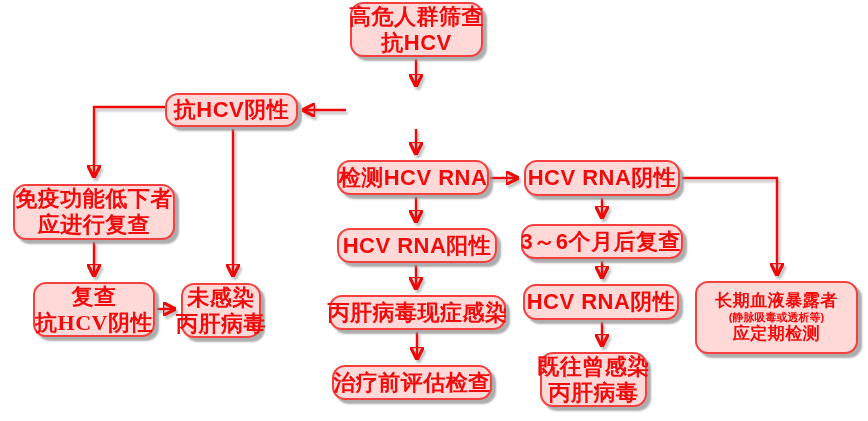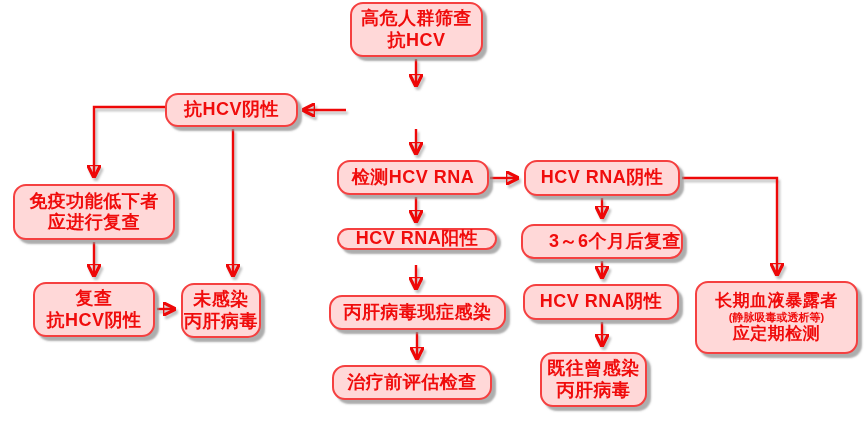--- a/index.html
+++ b/index.html
@@ -26,21 +26,21 @@
   }
   .node {
     position: absolute;
     box-sizing: border-box;
     background: var(--box-fill, #ffd8d8);
     border: 2.5px solid var(--box-border, #f54040);
     border-radius: 13px;
     box-shadow: 4px 4px 2px rgba(145,145,145,0.75);
     color: var(--text, #f00c0c);
     font-weight: bold;
-    font-size: 18px;
+    font-size: 22px;
     line-height: 1.17;
     display: flex;
     flex-direction: column;
     align-items: center;
     justify-content: center;
     text-align: center;
     white-space: nowrap;
     letter-spacing: 0.5px;
   }
   .node .small { font-size: 11px; letter-spacing: 0; }
@@ -81,35 +81,35 @@
 
   <div class="node" style="left:165px; top:93px; width:133px; height:34px;">
     <span>抗HCV阴性</span>
   </div>
 
   <div class="node" style="left:13px; top:184px; width:162px; height:56px;">
     <span>免疫功能低下者</span>
     <span>应进行复查</span>
   </div>
 
-  <div class="node" style="left:33px; top:282px; width:122px; height:55px;">
+  <div class="node" style="left:33px; top:282px; width:122px; height:55px;font-family:Liberation Serif, serif;">
     <span>复查</span>
     <span>抗HCV阴性</span>
   </div>
 
   <div class="node" style="left:181px; top:283px; width:80px; height:55px;">
     <span>未感染</span>
     <span>丙肝病毒</span>
   </div>
 
   <div class="node" style="left:337px; top:160px; width:152px; height:35px;">
     <span>检测HCV RNA</span>
   </div>
 
-  <div class="node" style="left:337px; top:228px; width:160px; height:22px;">
+  <div class="node" style="left:337px; top:228px; width:160px; height:35px;">
     <span>HCV RNA阳性</span>
   </div>
 
   <div class="node" style="left:329px; top:295px; width:177px; height:35px;">
     <span>丙肝病毒现症感染</span>
   </div>
 
   <div class="node" style="left:332px; top:365px; width:160px; height:35px;">
     <span>治疗前评估检查</span>
   </div>

